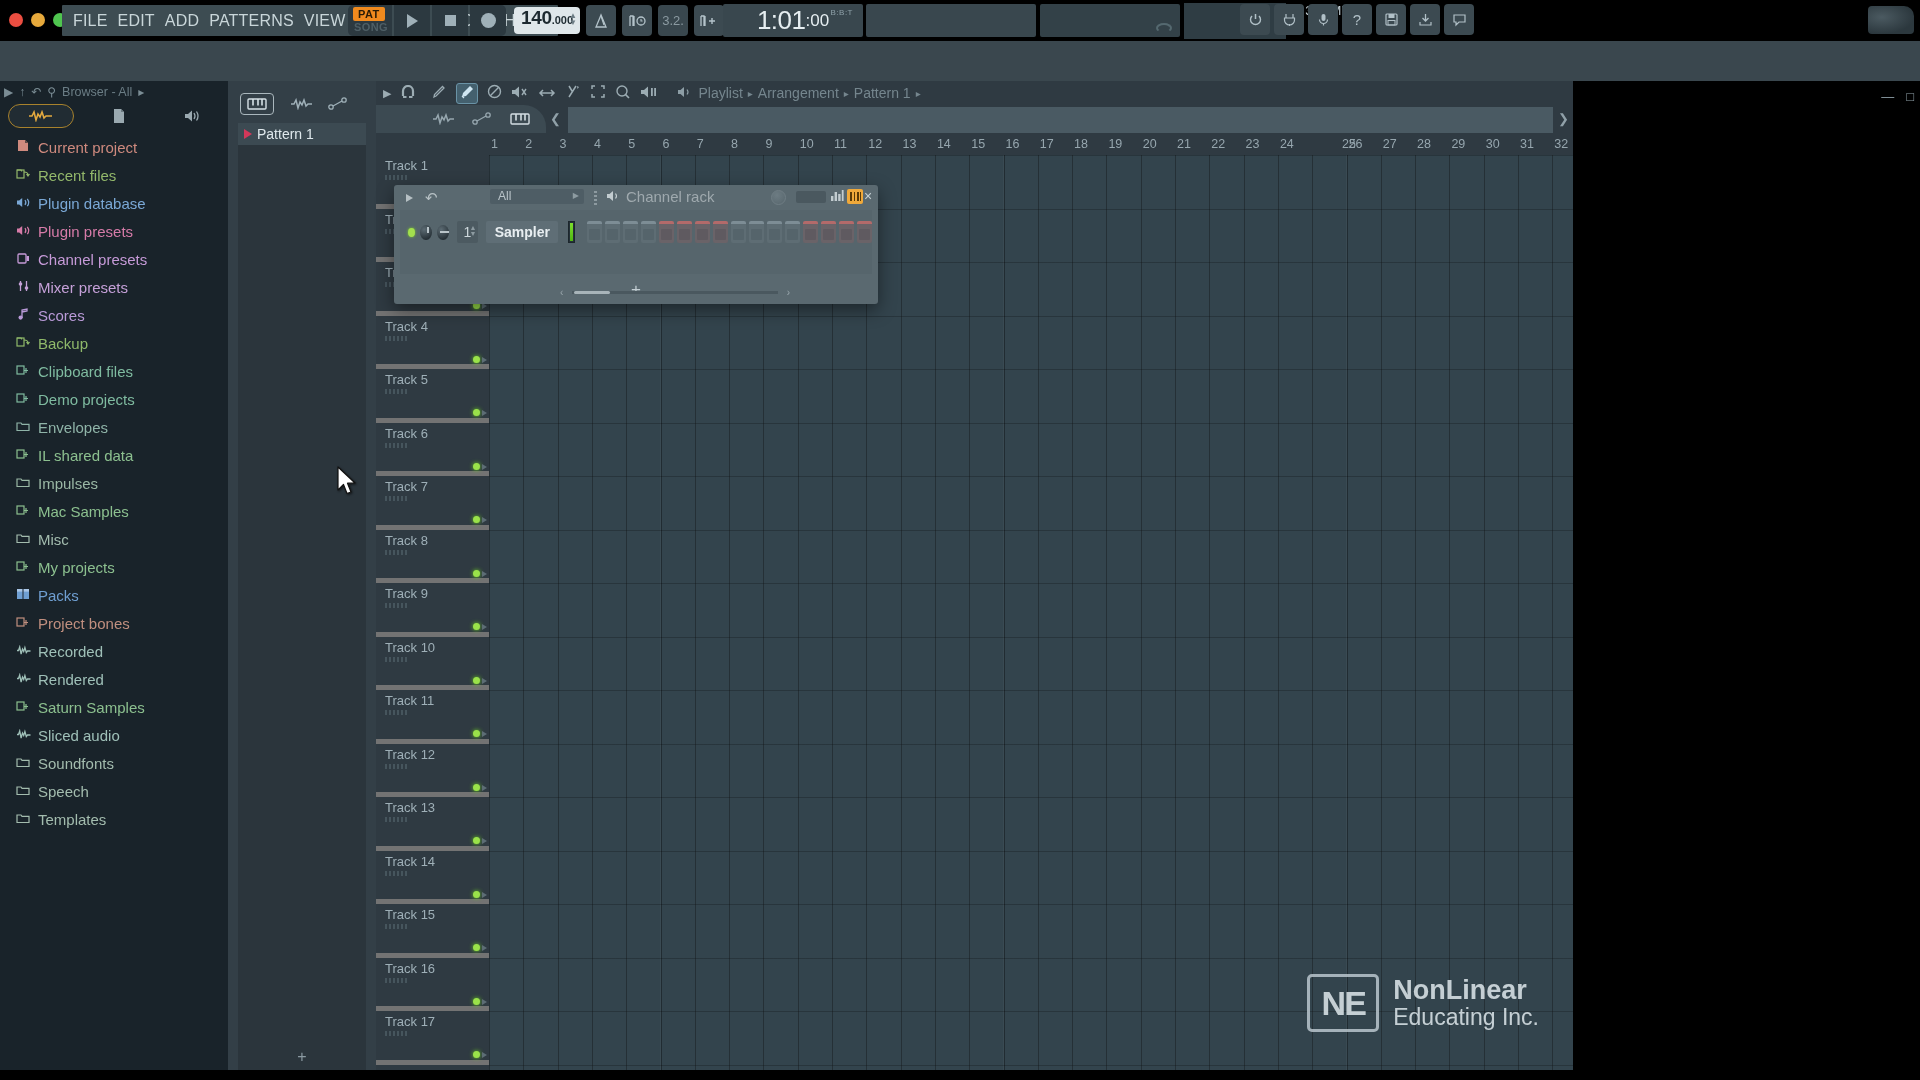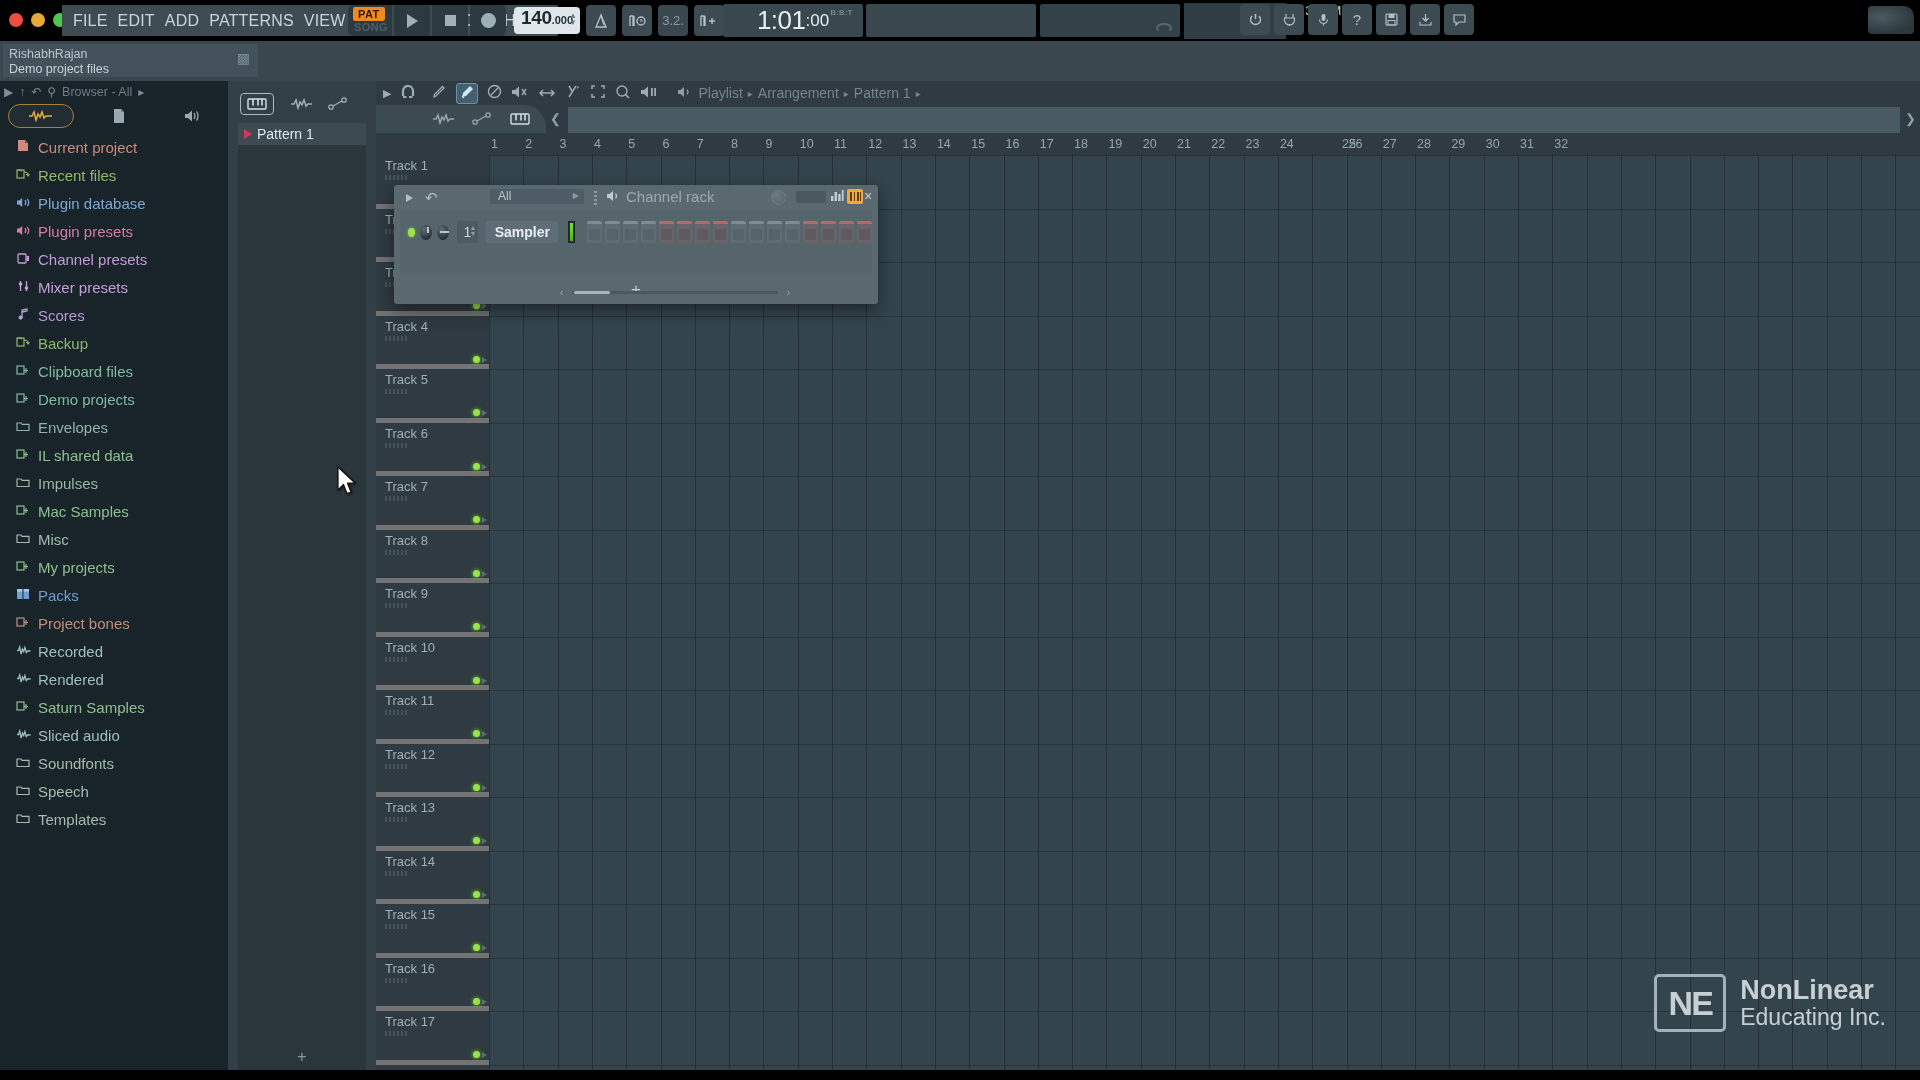--- a/index.html
+++ b/index.html
@@ -4,21 +4,21 @@
 <style>
   * { box-sizing: border-box; margin: 0; padding: 0; }
   html, body {
     width: 1920px; height: 1080px;
     background: #000;
     font-family: "Liberation Sans", sans-serif;
     overflow: hidden;
   }
   #app {
     position: relative;
-    width: 1920px; height: 1080px;
+    width: 1573px; height: 1080px;
     background: #c2410c;
     padding-left: 15px;
   }
 
   
   .titlebar {
     position: absolute; left: 0; top: 0; width: 1920px; height: 41px;
     background: #000;
   }
   .traffic {
@@ -724,25 +724,20 @@
         <svg width="15" height="15" viewBox="0 0 15 15">
             <path d="M2 3 h11 v7 h-6 l-3 3 v-3 h-2 z" fill="none" stroke="#b1c0c7" stroke-width="1.2"></path>
           </svg>
       </div>
     </div>
 
     <div class="flcorner"></div>
   </div>
 
   <div class="row2">
-    <div class="projinfo">
-      <div class="l1">RishabhRajan</div>
-      <div class="l2">Demo project files</div>
-      <div class="pillar">▩</div>
-    </div>
 
     <div class="knob knob-master">
       <div class="tick" style="transform:rotate(150deg);transform-origin:50% 17px;"></div>
     </div>
     <div class="knobcap">PITCH</div>
     <div class="knob knob-pitch">
       <div class="tick"></div>
     </div>
 
     <div class="fader">

